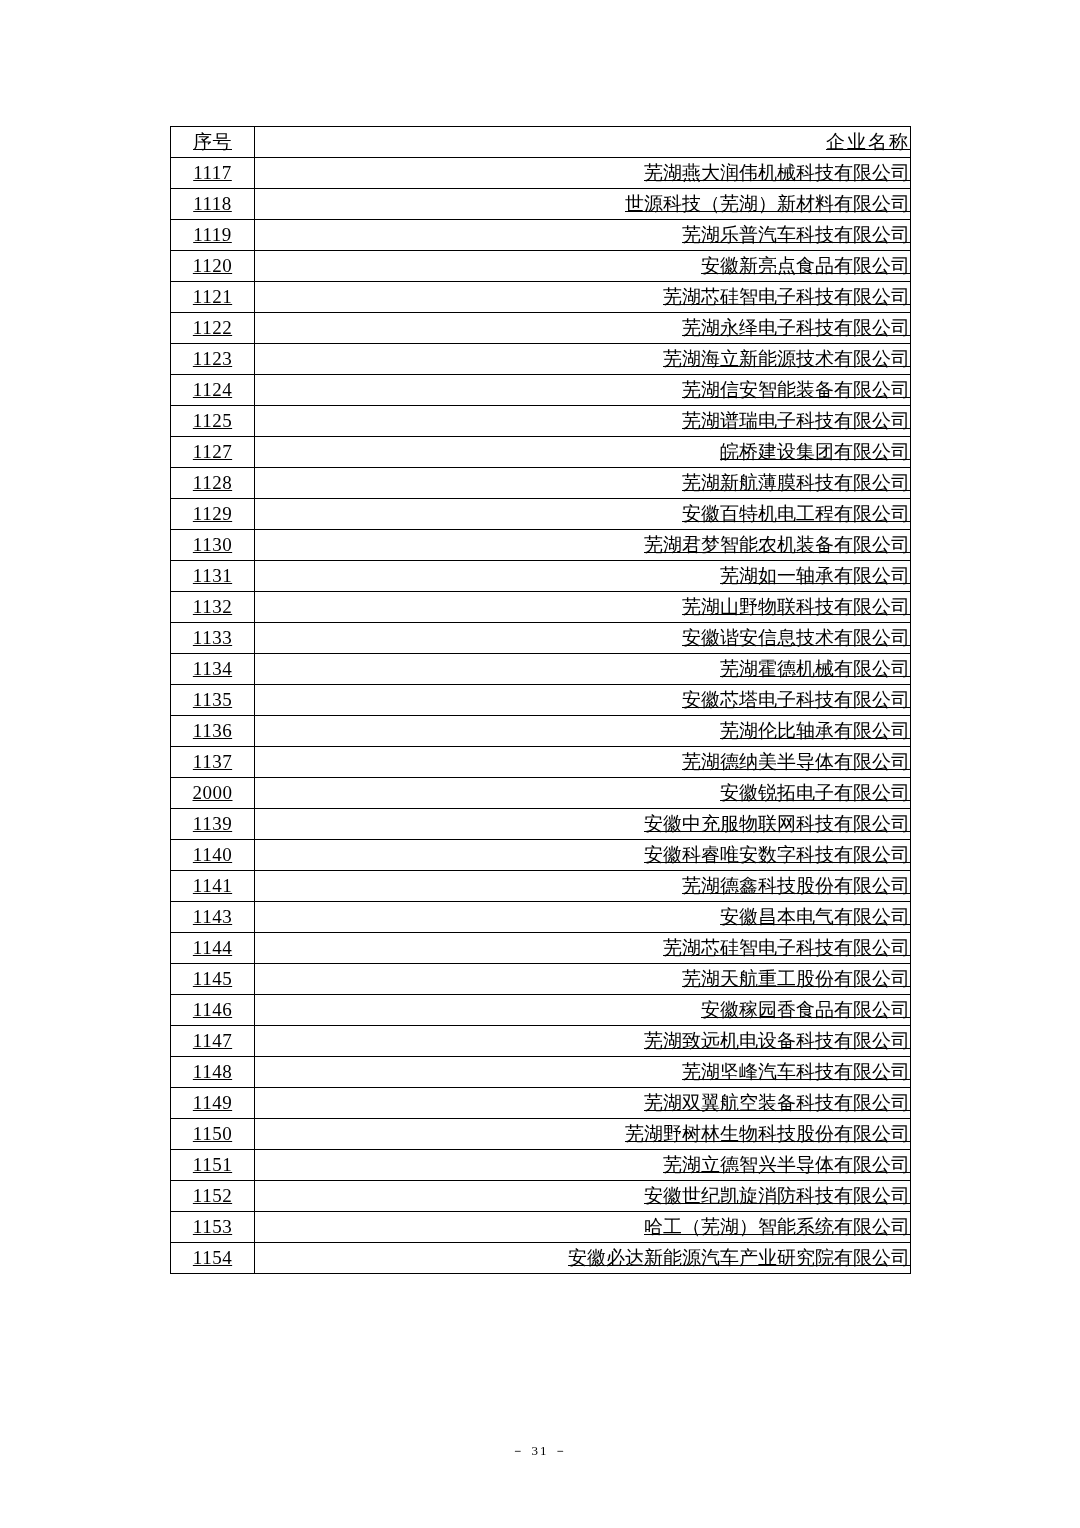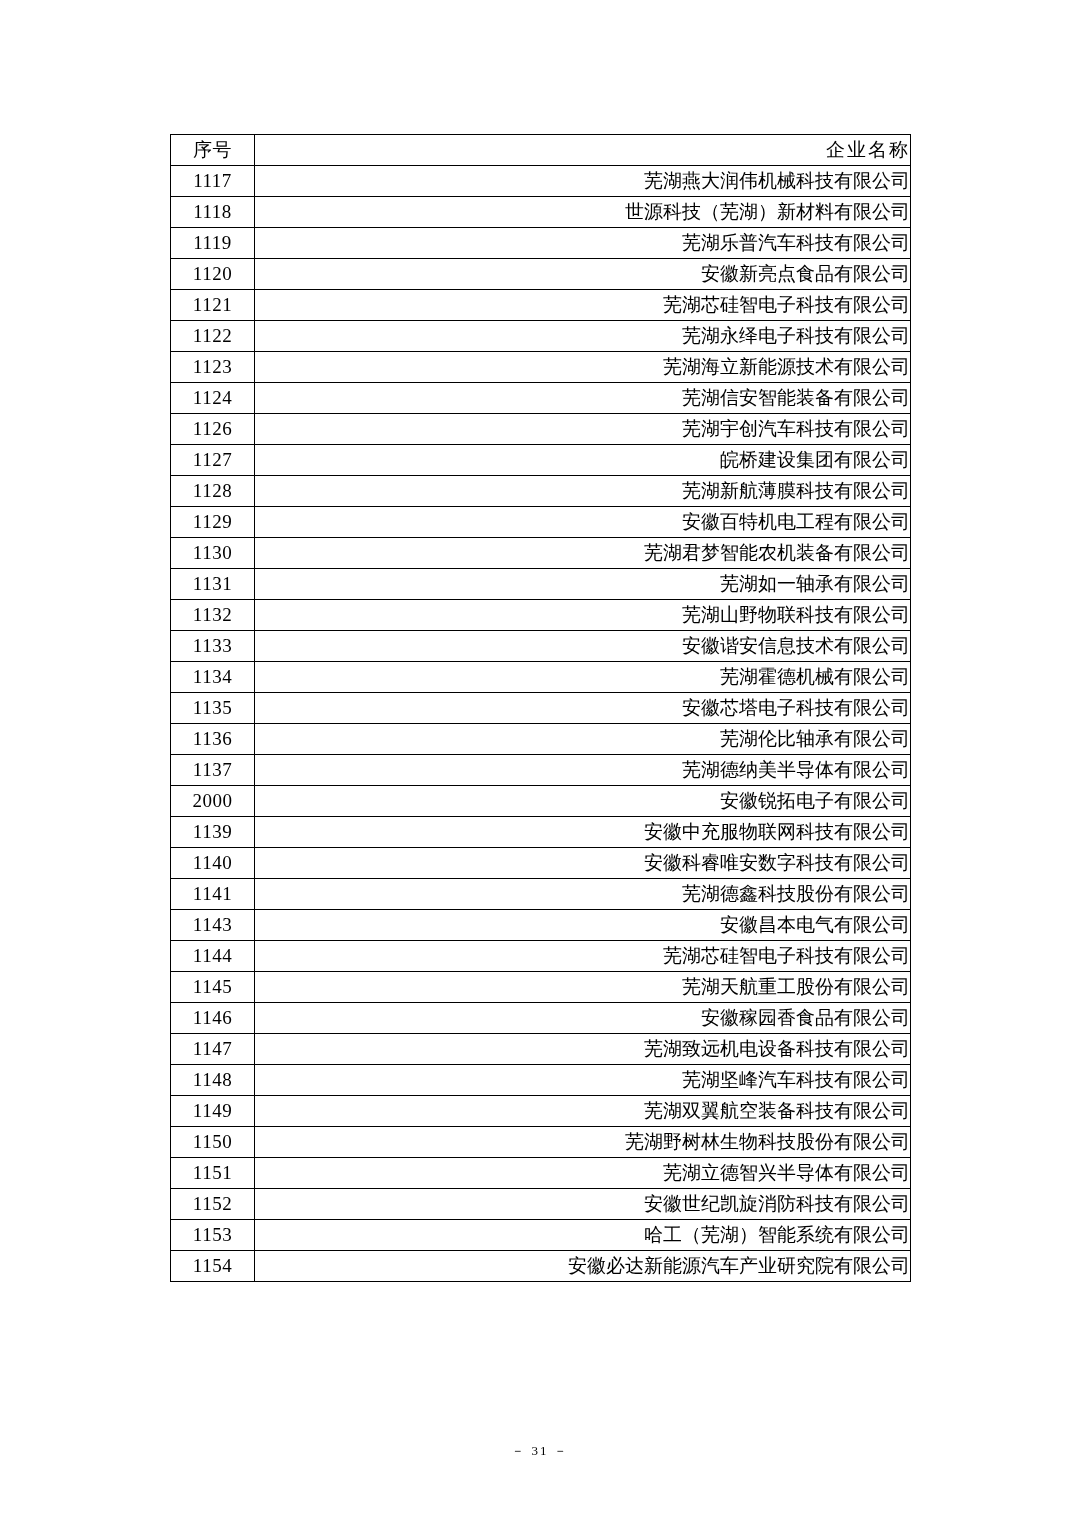--- a/index.html
+++ b/index.html
@@ -15,22 +15,23 @@
     position: relative;
   }
   .page {
     width: 1080px;
     height: 1528px;
     box-sizing: border-box;
     padding: 118px 0 0 0;
     position: relative;
   }
   .table-wrap {
-    margin: 16px auto;
+    margin: 8px auto;
     width: 740px;
+    text-decoration: underline;
   }
   table.list {
     border-collapse: collapse;
     width: 100%;
     table-layout: fixed;
   }
   table.list td, table.list th {
     border: 1.2px solid #000000;
     height: 30px;
     line-height: 30px;
@@ -108,22 +109,22 @@
           </tr>
           <tr>
             <td class="num-cell">1123</td>
             <td class="name-cell">芜湖海立新能源技术有限公司</td>
           </tr>
           <tr>
             <td class="num-cell">1124</td>
             <td class="name-cell">芜湖信安智能装备有限公司</td>
           </tr>
           <tr>
-            <td class="num-cell">1126</td>
-            <td class="name-cell">芜湖宇创汽车科技有限公司</td>
+            <td class="num-cell">1125</td>
+            <td class="name-cell">芜湖谱瑞电子科技有限公司</td>
           </tr>
           <tr>
             <td class="num-cell">1127</td>
             <td class="name-cell">皖桥建设集团有限公司</td>
           </tr>
           <tr>
             <td class="num-cell">1128</td>
             <td class="name-cell">芜湖新航薄膜科技有限公司</td>
           </tr>
           <tr>

